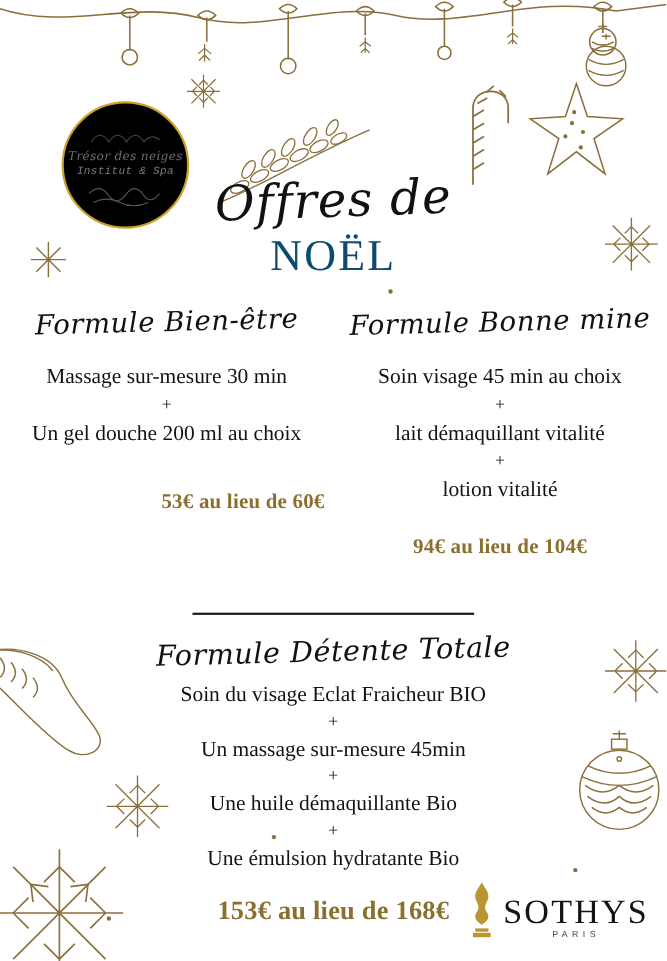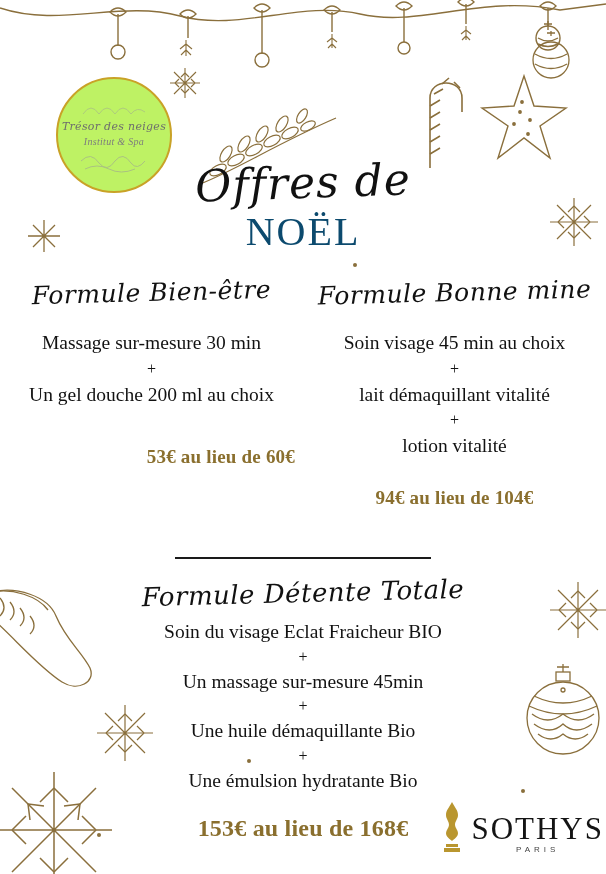--- a/index.html
+++ b/index.html
@@ -25,41 +25,41 @@
     position: absolute;
     pointer-events: none;
     color: #8a6f3c;
   }
   .deco svg { display: block; }
 
   
   .logo-medallion {
     position: absolute;
     left: 56px;
-    top: 77px;
+    top: 92px;
     width: 116px;
     height: 116px;
     border-radius: 50%;
     border: 2px solid #c9a227;
     display: flex;
     flex-direction: column;
     align-items: center;
     justify-content: center;
-    background: #bef264;
+    background: #000000;
   }
   .logo-line1 {
     font-family: "DejaVu Serif", serif;
     font-style: italic;
     font-size: 11px;
     color: #6d6d6d;
     letter-spacing: .3px;
     white-space: nowrap;
   }
   .logo-line2 {
-    font-family: Liberation Serif, serif;
+    font-family: Liberation Mono, monospace;
     font-style: italic;
     font-size: 10px;
     color: #7d7d7d;
     letter-spacing: .3px;
     margin-top: 3px;
     white-space: nowrap;
   }
   .logo-swash {
     margin-top: 4px;
     opacity: .55;
@@ -164,21 +164,21 @@
   }
   .bottom .offer-name { font-size: 26px; }
   .bottom .offer-lines { margin-top: 14px; }
   .bottom .offer-line { font-size: 19.5px; margin-bottom: 7px; }
   .bottom .plus { margin-bottom: 7px; }
   .bottom .price { display: inline-block; margin-top: 18px; font-size: 24px; }
 
   
   .sothys {
     position: absolute;
-    right: 2px;
+    right: 16px;
     bottom: 20px;
     text-align: left;
     display: flex;
     align-items: flex-end;
   }
   .sothys-mark {
     width: 30px;
     height: 54px;
     margin-right: 4px;
     color: #b9962f;

